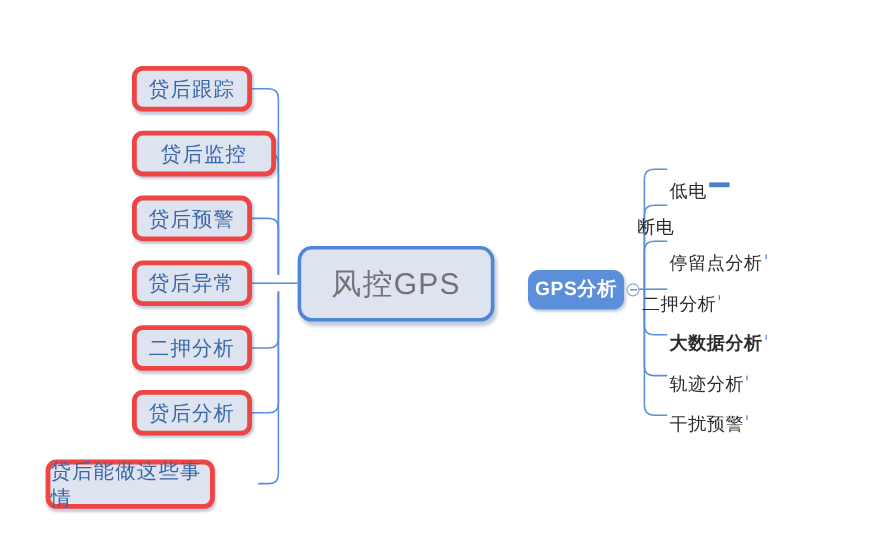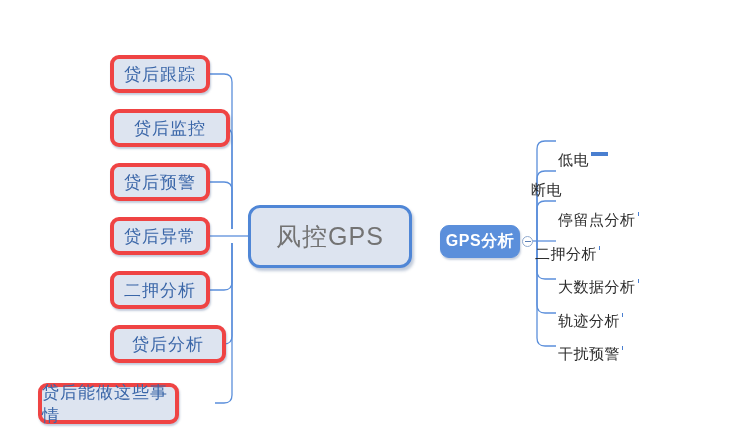--- a/index.html
+++ b/index.html
@@ -167,21 +167,21 @@
   </div>
 
   <div class="node-left" style="left:110px; top:217px; width:100px; height:38px;">
     <span>贷后异常</span>
   </div>
 
   <div class="node-left" style="left:110px; top:271px; width:100px; height:38px;">
     <span>二押分析</span>
   </div>
 
-  <div class="node-left" style="left:110px; top:325px; width:116px; height:38px;">
+  <div class="node-left" style="left:110px; top:325px; width:100px; height:38px;">
     <span>贷后分析</span>
   </div>
 
   <div class="node-left" style="left:38px; top:383px; width:141px; height:41px;">
     <span>贷后能做这些事情</span>
   </div>
 
   <div class="node-root" style="left:248px; top:205px; width:164px; height:63px;">
     <span>风控GPS</span>
   </div>
@@ -205,21 +205,21 @@
   <div class="node-right" style="left:556px; top:182px; width:82px;">
     <span class="label">停留点分析</span>
     <span class="underline"></span>
   </div>
 
   <div class="node-right" style="left:533px; top:216px; width:67px;">
     <span class="label">二押分析</span>
     <span class="underline"></span>
   </div>
 
-  <div class="node-right" style="left:556px; top:249px; width:82px;">
+  <div class="node-right" style="left:556px; top:249px; width:82px;font-weight:bold;">
     <span class="label">大数据分析</span>
     <span class="underline"></span>
   </div>
 
   <div class="node-right" style="left:556px; top:283px; width:67px;">
     <span class="label">轨迹分析</span>
     <span class="underline"></span>
   </div>
 
   <div class="node-right" style="left:556px; top:316px; width:67px;">

